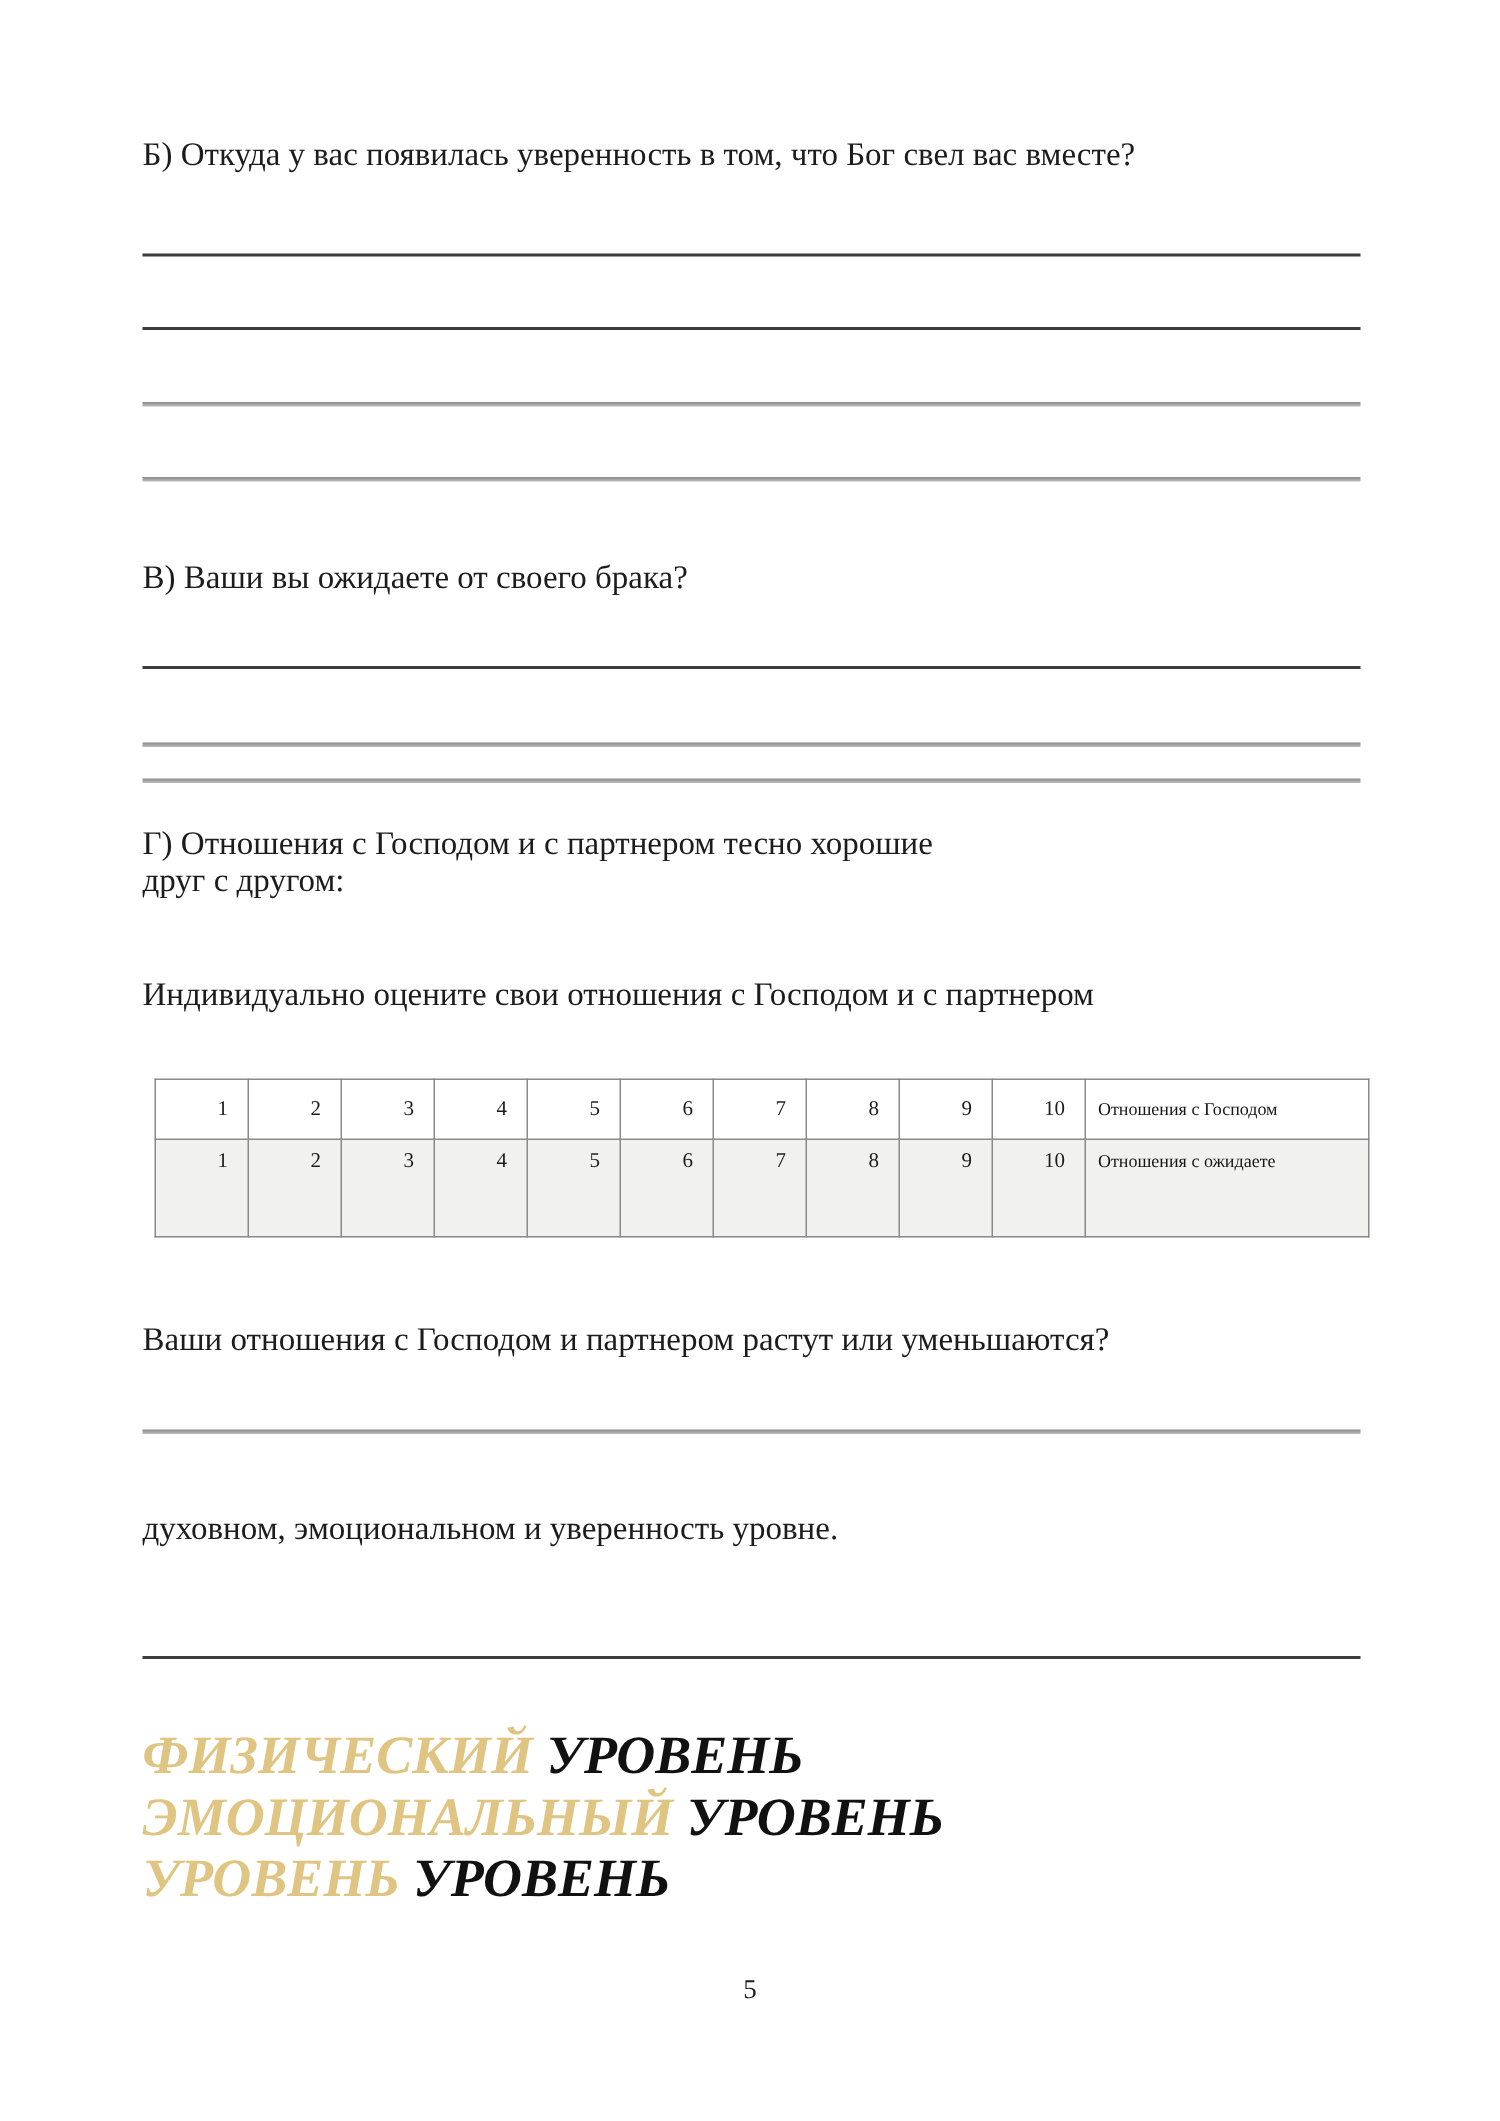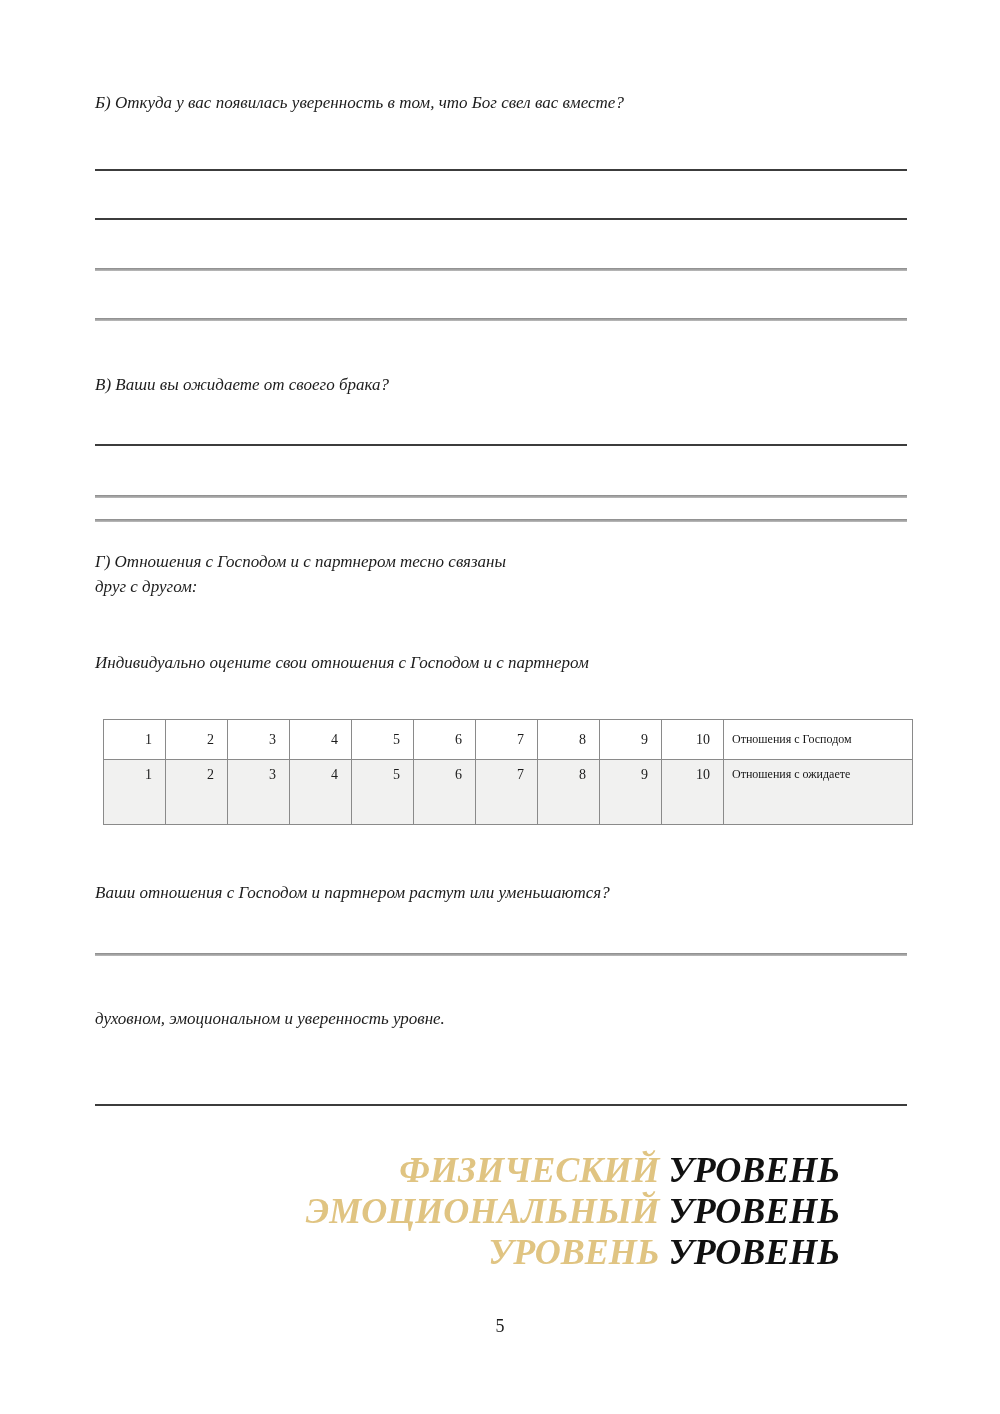--- a/index.html
+++ b/index.html
@@ -9,22 +9,21 @@
     height: 1414px;
     background: #ffffff;
     font-family: "Liberation Serif", serif;
     color: #1c1c1c;
     overflow: hidden;
   }
   .qtext {
     position: absolute;
     left: 95px;
     width: 812px;
-    font-style: italic;
-    font-size: 17px;
+    font-size: 22px;
     line-height: 25px;
   }
   .blank-line {
     position: absolute;
     left: 95px;
     width: 812px;
     height: 2px;
   }
   .blank-line.dark { background: #3c3c3c; }
   .blank-line.gray {
@@ -64,21 +63,21 @@
     padding-left: 8px;
     color: #161616;
   }
   tr.row-1 td.scale-label { vertical-align: middle; }
 
   .levels {
     position: absolute;
     left: 95px;
     top: 1150px;
     width: 745px;
-    text-align: right;
+    text-align: left;
     font-size: 36px;
     line-height: 41px;
     font-weight: bold;
     font-style: italic;
     white-space: nowrap;
   }
   .level-name { color: #e0c482; }
   .level-suffix { color: #111111; margin-left: 9px; }
 
   .page-number {
@@ -102,21 +101,21 @@
   <div class="blank-line dark" style="top:218px"></div>
   <div class="blank-line gray" style="top:268px"></div>
   <div class="blank-line gray" style="top:318px"></div>
 
   <div class="qtext" style="top:372px">В) Ваши вы ожидаете от своего брака?</div>
   <div class="blank-line dark" style="top:444px"></div>
   <div class="blank-line gray" style="top:495px"></div>
   <div class="blank-line gray" style="top:519px"></div>
 
   <div class="qtext" style="top:549px">
-    <div>Г) Отношения с Господом и с партнером тесно связаны</div>
+    <div>Г) Отношения с Господом и с партнером тесно хорошие</div>
     <div>друг с другом:</div>
   </div>
 
   <div class="qtext" style="top:650px">
     <div>Индивидуально оцените свои отношения с Господом и с партнером</div>
   </div>
 
   <table class="rating">
     <tbody>
         <tr class="row-1">

